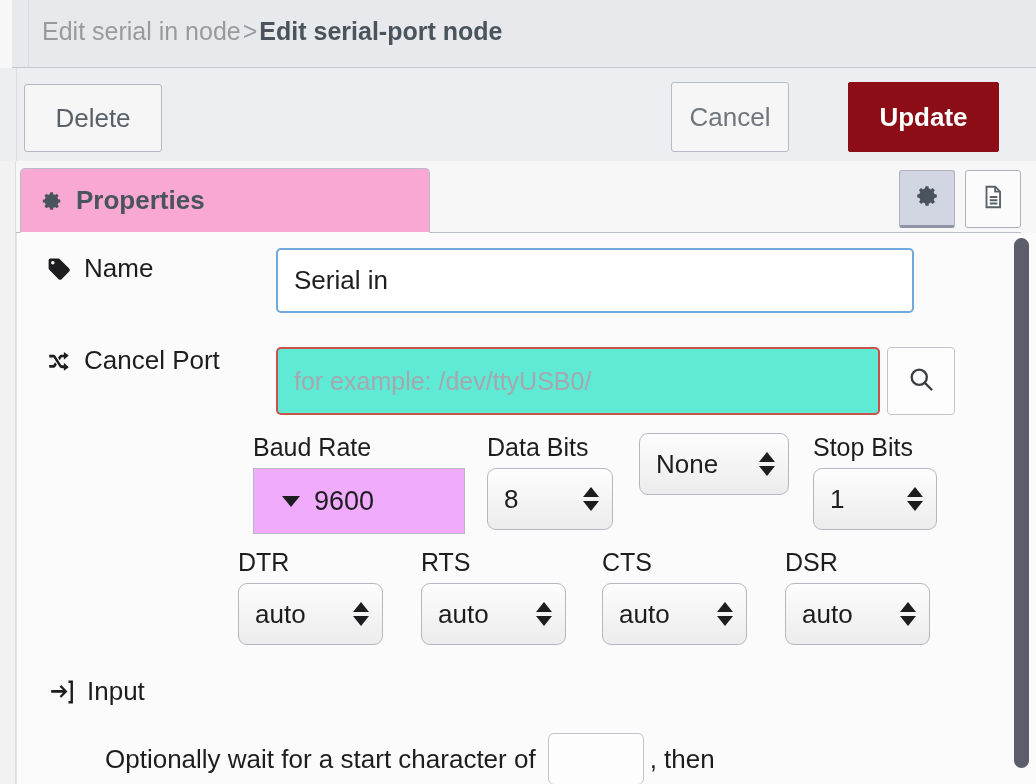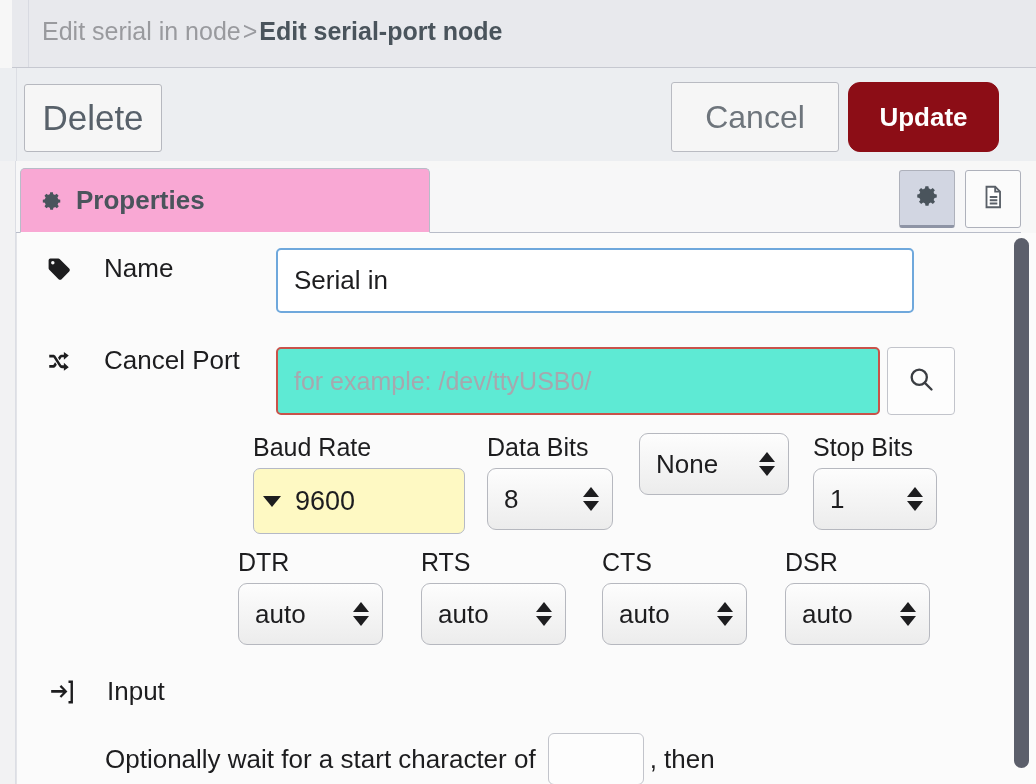--- a/index.html
+++ b/index.html
@@ -87,42 +87,42 @@
     user-select: none;
   }
   .btn-delete {
     left: 24px;
     top: 84px;
     width: 138px;
     height: 68px;
     background: #f6f6f6;
     border: 1px solid #b6b8bf;
     border-radius: 3px;
-    font-size: 35px;
+    font-size: 26px;
     color: #58616a;
   }
   .btn-cancel {
     left: 671px;
     top: 82px;
-    width: 168px;
+    width: 118px;
     height: 70px;
     background: #f6f6f6;
     border: 1px solid #b9bbc2;
     border-radius: 3px;
-    font-size: 32px;
+    font-size: 26px;
     color: #6e757c;
   }
   .btn-update {
     left: 848px;
     top: 82px;
     width: 151px;
     height: 70px;
     background: #8c0d16;
     border: 1px solid #8c0d16;
-    border-radius: 12px;
+    border-radius: 2px;
     font-size: 26px;
     font-weight: bold;
     color: #ffffff;
   }
 
   
   .tabbar {
     position: absolute;
     left: 16px;
     top: 168px;
@@ -205,21 +205,20 @@
     display: flex;
     align-items: center;
   }
 
   .row-label {
     display: flex;
     align-items: center;
     font-size: 26px;
     color: #1d1d1f;
     white-space: nowrap;
-    gap: 20px;
   }
   .row-label .lbl-text { margin-left: 12px; }
 
   .form-icon {
     width: 26px;
     height: 26px;
     display: inline-block;
     flex: 0 0 auto;
   }
 
@@ -286,26 +285,26 @@
     color: #1d1d1f;
     white-space: nowrap;
     margin-bottom: 6px;
     display: block;
   }
 
   .combo-baud {
     width: 212px;
     height: 66px;
     box-sizing: border-box;
-    background: #fef9c3;
+    background: #f0abfc;
     border: 1px solid #b5b9c6;
-    border-radius: 7px;
-    display: flex;
-    align-items: center;
-    padding-left: 9px;
+    border-radius: 0;
+    display: flex;
+    align-items: center;
+    padding-left: 28px;
     cursor: pointer;
   }
   .combo-caret {
     width: 0; height: 0;
     border-left: 9px solid transparent;
     border-right: 9px solid transparent;
     border-top: 11px solid #1d1d1f;
     margin-right: 14px;
   }
   .combo-value {

